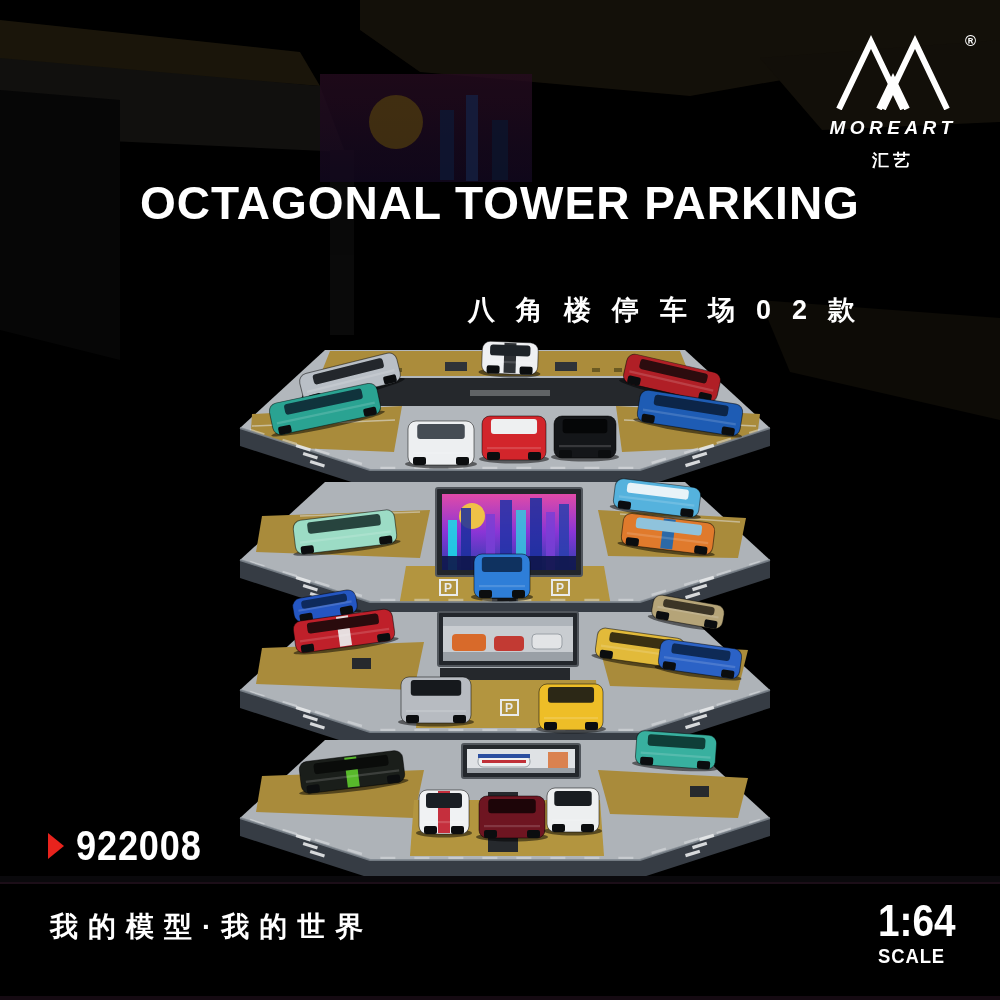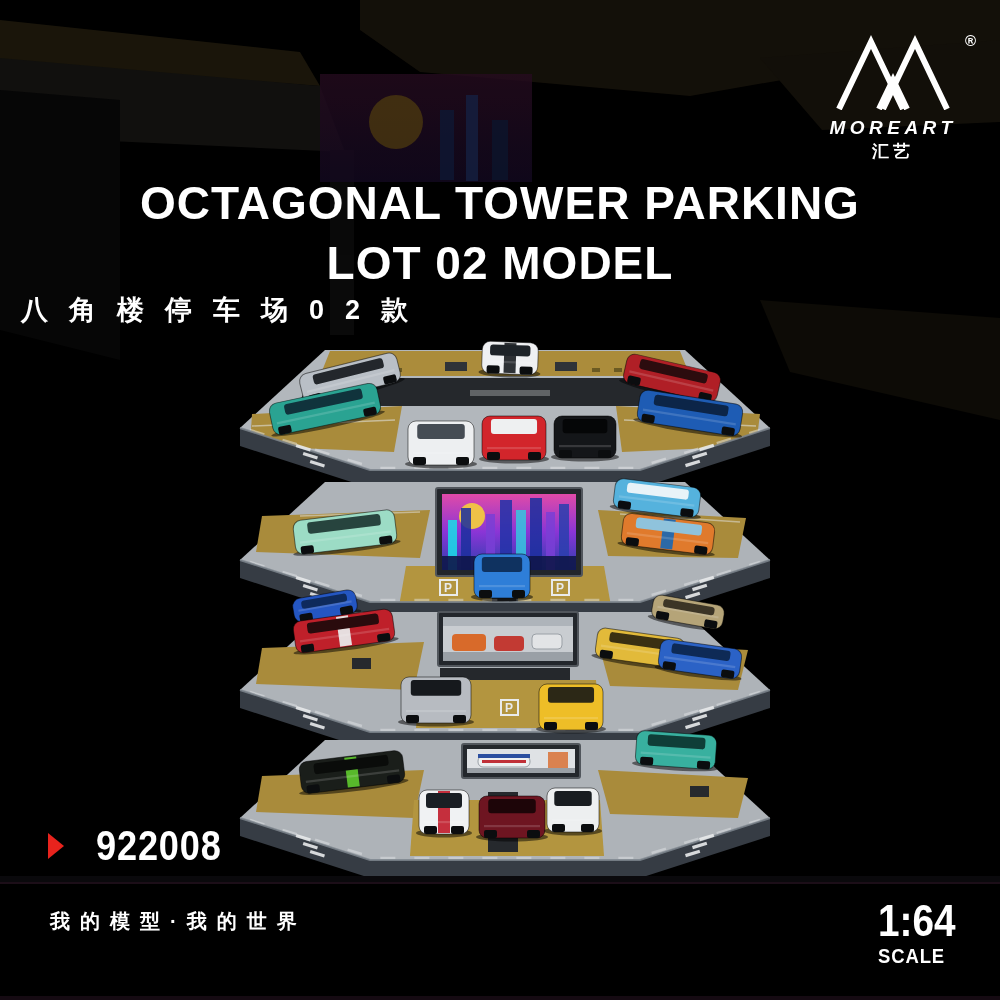--- a/index.html
+++ b/index.html
@@ -3,37 +3,37 @@
 <meta charset="utf-8">
 <style>
   html,body{margin:0;padding:0;background:#000;}
   .stage{position:relative;width:1000px;height:1000px;background:#000;overflow:hidden;
          font-family:"Liberation Sans",sans-serif;color:#fff;}
   .photo{position:absolute;left:0;top:0;}
   
   .logo{position:absolute;right:22px;top:30px;width:170px;text-align:center;}
   .logo .reg{position:absolute;right:2px;top:2px;font-size:15px;font-weight:700;color:#fff;}
   .brandname{margin-top:7px;font-size:19px;font-weight:700;font-style:italic;letter-spacing:4.5px;}
-  .brandcn{margin-top:1px;font-size:17px;font-weight:700;letter-spacing:4px;}
+  .brandcn{margin-top:10px;font-size:17px;font-weight:700;letter-spacing:4px;}
   
   .title-l1,.title-l2{position:absolute;left:0;width:1000px;text-align:center;
       font-weight:700;font-size:46px;letter-spacing:1px;}
   .title-l1{top:176px;}
   .title-l2{top:236px;}
-  .subtitle{position:absolute;left:0;top:292px;width:876px;text-align:left;
+  .subtitle{position:absolute;left:0;top:292px;width:876px;text-align:right;
       font-weight:600;font-size:27px;letter-spacing:21px;text-indent:21px;}
   
-  .code-row{position:absolute;left:48px;top:822px;display:flex;align-items:center;gap:20px;}
+  .code-row{position:absolute;left:48px;top:822px;display:flex;align-items:center;}
   .tri{width:0;height:0;border-left:16px solid #e8231d;border-top:13px solid transparent;
        border-bottom:13px solid transparent;margin-right:12px;}
   .code{font-size:42px;font-weight:700;transform:scaleX(.86);transform-origin:left center;
         letter-spacing:1px;}
   
   .footer-line{position:absolute;left:0;top:882px;width:1000px;height:2px;background:#1c0e18;}
-  .slogan-cn{position:absolute;left:50px;top:908px;font-size:20px;font-weight:700;letter-spacing:10px;}
+  .slogan-cn{position:absolute;left:50px;top:908px;font-size:28px;font-weight:700;letter-spacing:10px;}
   .slogan-en{position:absolute;left:50px;top:942px;font-size:16px;font-weight:700;letter-spacing:7px;}
   .scale-val{position:absolute;left:878px;top:896px;font-size:44px;font-weight:700;
              transform:scaleX(.88);transform-origin:left center;}
   .scale-lbl{position:absolute;left:878px;top:944px;font-size:21px;font-weight:700;
              transform:scaleX(.88);transform-origin:left center;letter-spacing:1px;}
 </style>
 </head>
 <body>
 
 <div class="stage">
@@ -439,21 +439,20 @@
         <path d="M50,79 L82,12 L114,79"></path>
         <path d="M46,79 L60,50 L74,79"></path>
       </g>
     </svg>
     <span class="reg">®</span>
     <div class="brandname">MOREART</div>
     <div class="brandcn">汇艺</div>
   </div>
 
   <div class="title-l1">OCTAGONAL TOWER PARKING</div>
-  <div class="title-l2">LOT 02 MODEL</div>
   <div class="subtitle">八角楼停车场02款</div>
 
   <div class="code-row">
     <span class="tri"></span>
     <span class="code">922008</span>
   </div>
 
   <div class="footer-line"></div>
   <div class="slogan-cn">我的模型·我的世界</div>
   <div class="scale-val">1:64</div>

